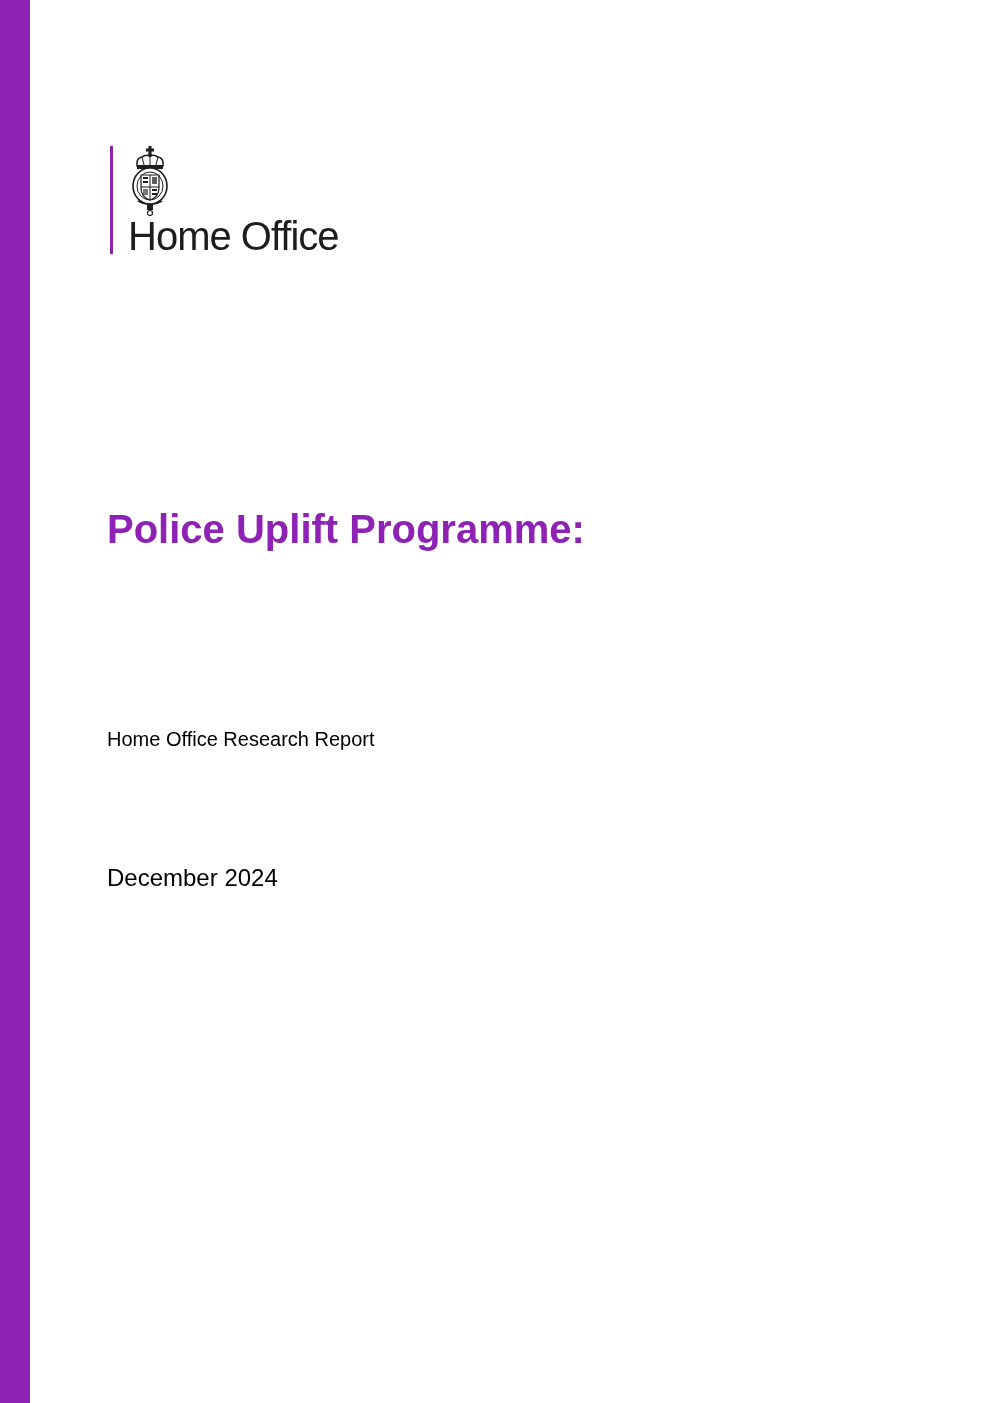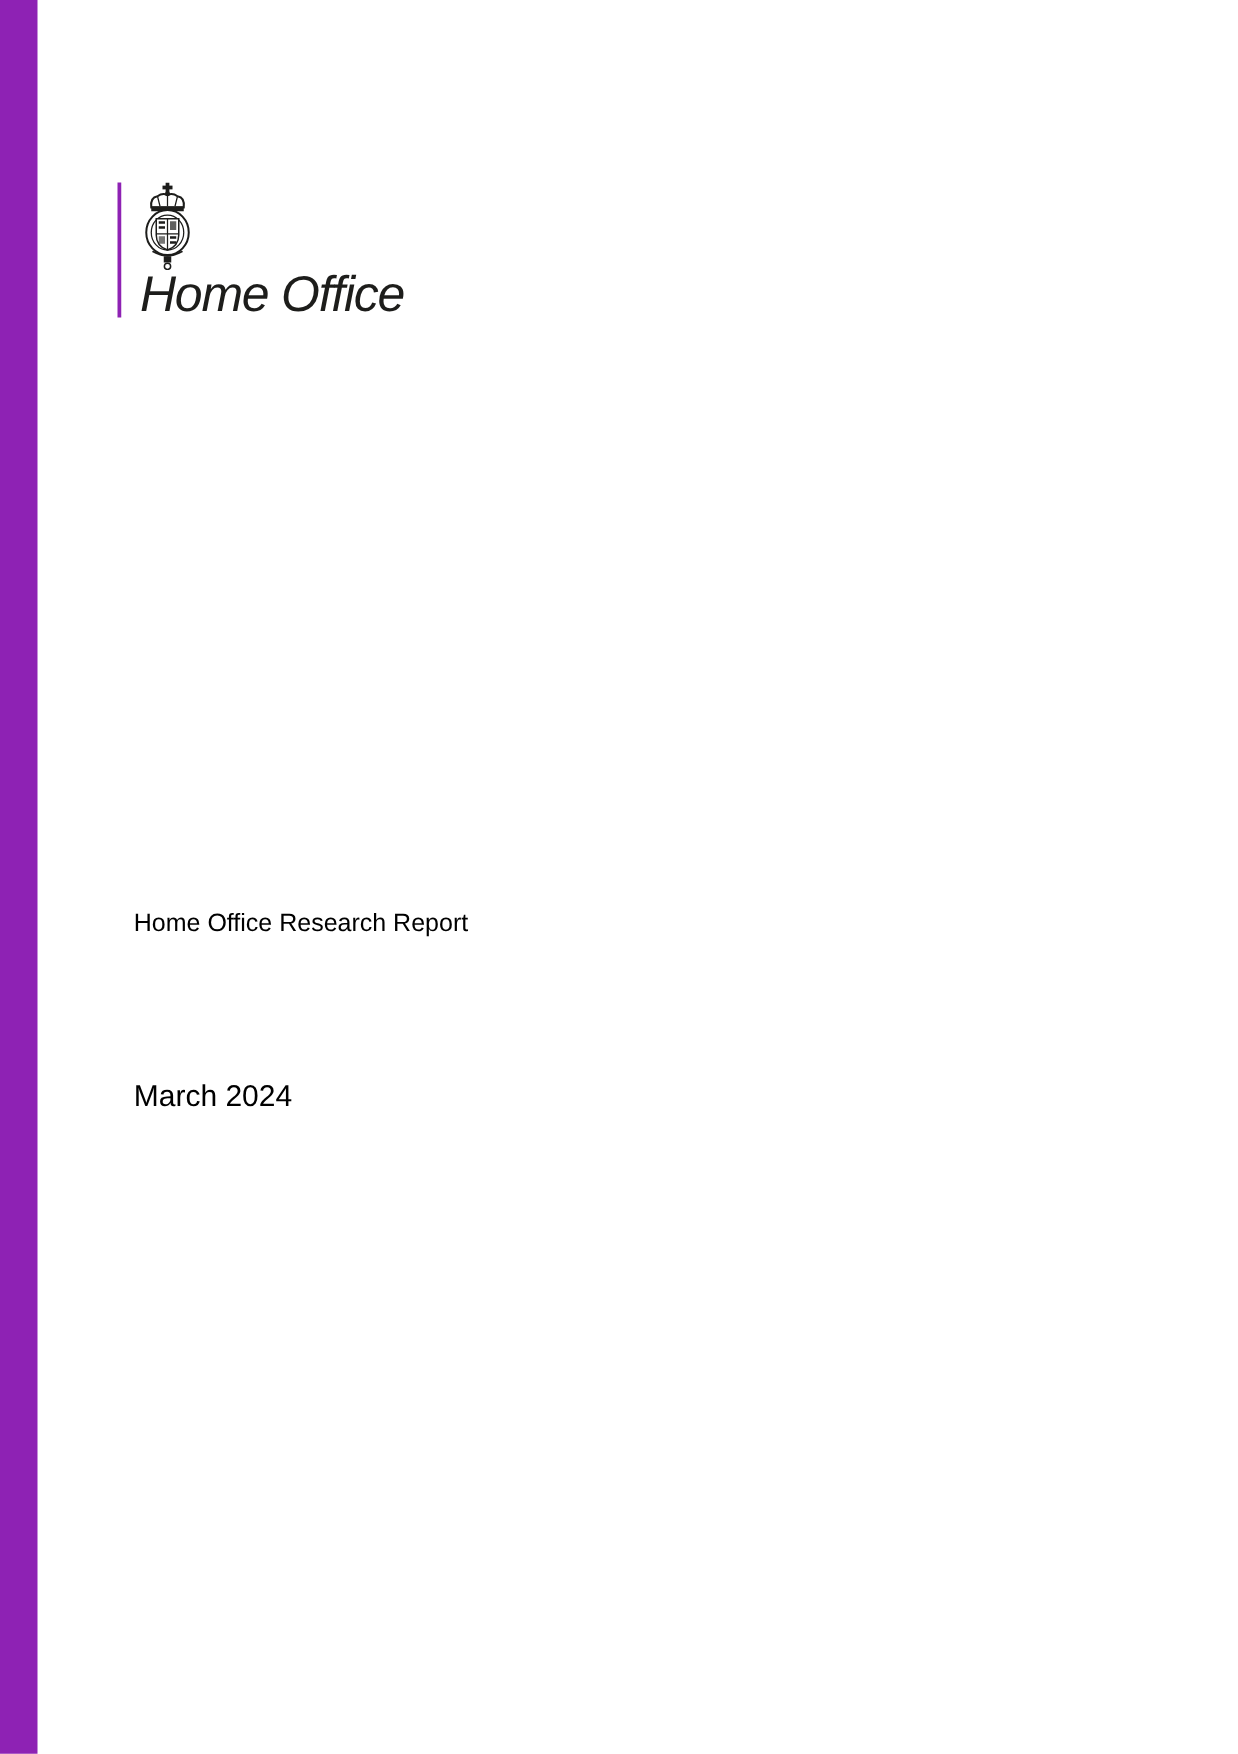--- a/index.html
+++ b/index.html
@@ -7,21 +7,21 @@
     width: 990px; height: 1403px; position: relative;
     background: #ffffff; overflow: hidden;
     font-family: "Liberation Sans", "DejaVu Sans", sans-serif;
     color: #000000;
   }
   .side-bar {
     position: absolute; left: 0; top: 0; width: 30px; height: 1403px;
     background: #8e22b4;
   }
   .logo-block {
-    position: absolute; left: 94px; top: 146px; width: 270px; height: 110px; font-style: italic;
+    position: absolute; left: 110px; top: 146px; width: 270px; height: 110px;
   }
   .logo-rule {
     position: absolute; left: 0; top: 0; width: 3px; height: 108px;
     background: #8e22b4;
   }
   .crest {
     position: absolute; left: 18px; top: 0; width: 44px; height: 70px;
   }
   .wordmark {
     position: absolute; left: 18px; top: 70px;
@@ -75,17 +75,18 @@
     <rect x="24" y="47" width="5" height="2" fill="#1d1d1b"></rect>
 
     <path d="M10 55 Q22 62 34 55" fill="none" stroke="#1d1d1b" stroke-width="1.6"></path>
     <rect x="19" y="59" width="6" height="5" fill="#1d1d1b"></rect>
     <circle cx="22" cy="67" r="2.5" fill="#ffffff" stroke="#1d1d1b" stroke-width="1.2"></circle>
   </svg>
   <div class="wordmark">Home Office</div>
 </div>
 
 <h1 class="title">
+  <span>Police Uplift Programme:</span>
 </h1>
 
 <div class="subtitle">Home Office Research Report</div>
 
-<div class="date">March 2024</div>
+<div class="date">December 2024</div>
 
 </body></html>

